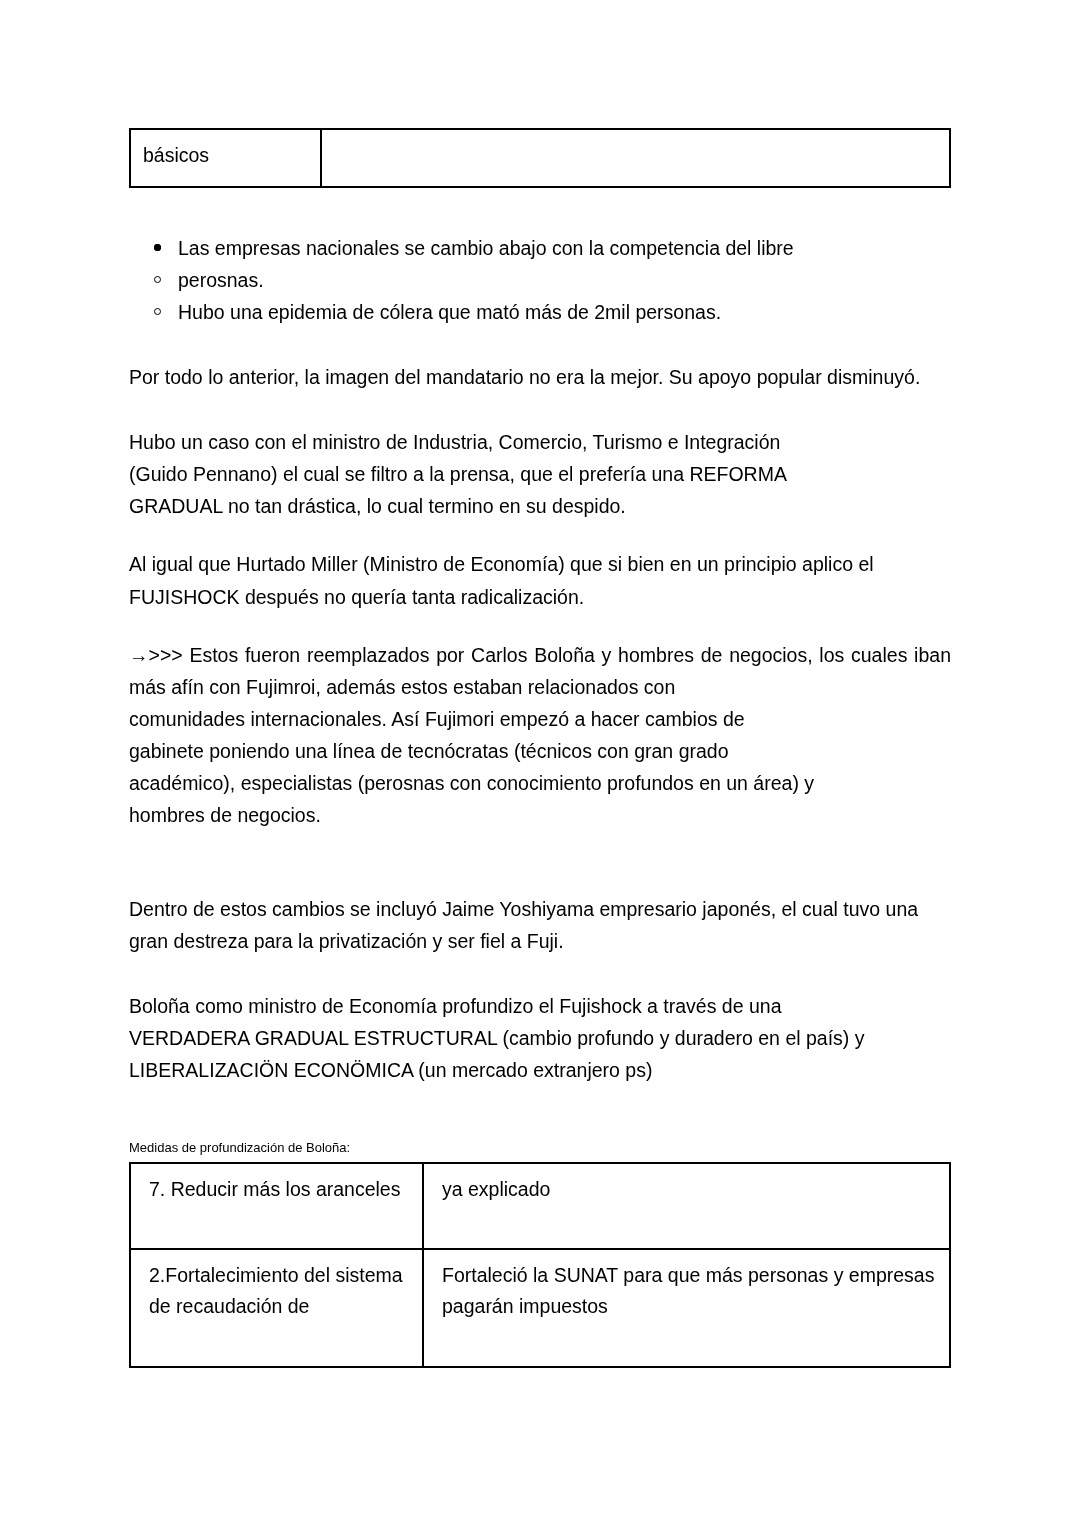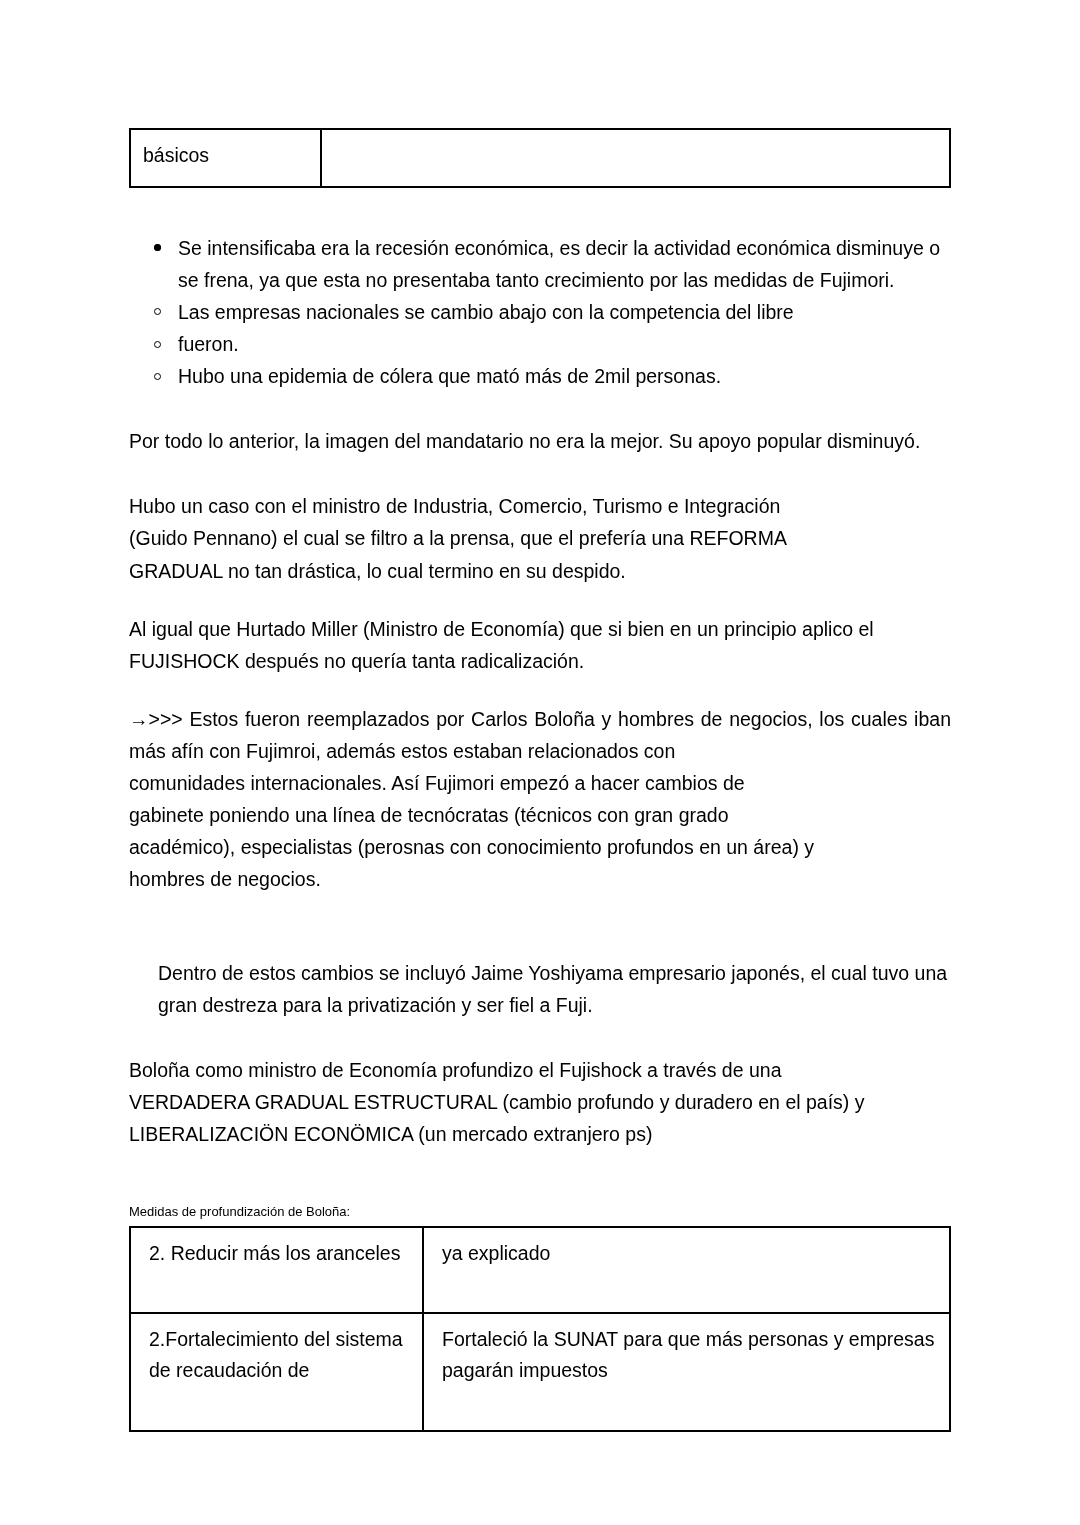--- a/index.html
+++ b/index.html
@@ -115,21 +115,21 @@
     line-height: 1.645;
     margin: 0;
     white-space: pre-wrap;
   }
   .para.justify {
     text-align: justify;
     text-justify: inter-word;
   }
   .gap-lg { margin-top: 33px; }
   .gap-md { margin-top: 26px; }
-  .gap-xl { margin-top: 62px; margin-left: 29px; }
+  .gap-xl { margin-top: 62px; }
 
   .caption {
     font-size: 13px;
     line-height: 1.5;
     margin: 0;
   }
   .caption-wrap { margin-top: 52px; }
 </style>
 </head>
 <body>
@@ -145,29 +145,28 @@
         </tr>
       </tbody>
     </table>
 
     <ul class="bullet-list">
       <li>
         <span class="marker filled"></span>
       </li>
       <li>
         <span class="marker hollow"></span>
-        <span>Se intensificaba era la recesión económica, es decir la actividad económica disminuye o se frena, ya que esta no presentaba tanto crecimiento por las medidas de Fujimori.</span>
       </li>
       <li>
         <span class="marker hollow"></span>
         <span>Las empresas nacionales se cambio abajo con la competencia del libre</span>
       </li>
       <li>
         <span class="marker hollow"></span>
-        <span>fueron.</span>
+        <span>perosnas.</span>
       </li>
       <li>
         <span class="marker hollow"></span>
         <span>Hubo una epidemia de cólera que mató más de 2mil personas.</span>
       </li>
     </ul>
 
     <p class="para gap-lg">Por todo lo anterior, la imagen del mandatario no era la mejor. Su apoyo popular disminuyó.</p>
 
     <p class="para gap-lg">Hubo un caso con el ministro de Industria, Comercio, Turismo e Integración
@@ -187,21 +186,21 @@
     <p class="para justify gap-lg">Boloña como ministro de Economía profundizo el Fujishock a través de una</p>
     <p class="para">VERDADERA GRADUAL ESTRUCTURAL (cambio profundo y duradero en el país) y
 LIBERALIZACIÖN ECONÖMICA (un mercado extranjero ps)</p>
 
     <div class="caption-wrap">
       <p class="caption">Medidas de profundización de Boloña:</p>
 
       <table class="doc-table bottom-table">
         <tbody>
           <tr>
-            <td class="c1 r1">2. Reducir más los
+            <td class="c1 r1">7. Reducir más los
 aranceles</td>
             <td class="c2 r1">ya explicado</td>
           </tr>
           <tr>
             <td class="c1 r2">2.Fortalecimiento del
 sistema de
 recaudación de</td>
             <td class="c2 r2">Fortaleció la SUNAT para que más personas y
 empresas pagarán impuestos</td>
           </tr>

